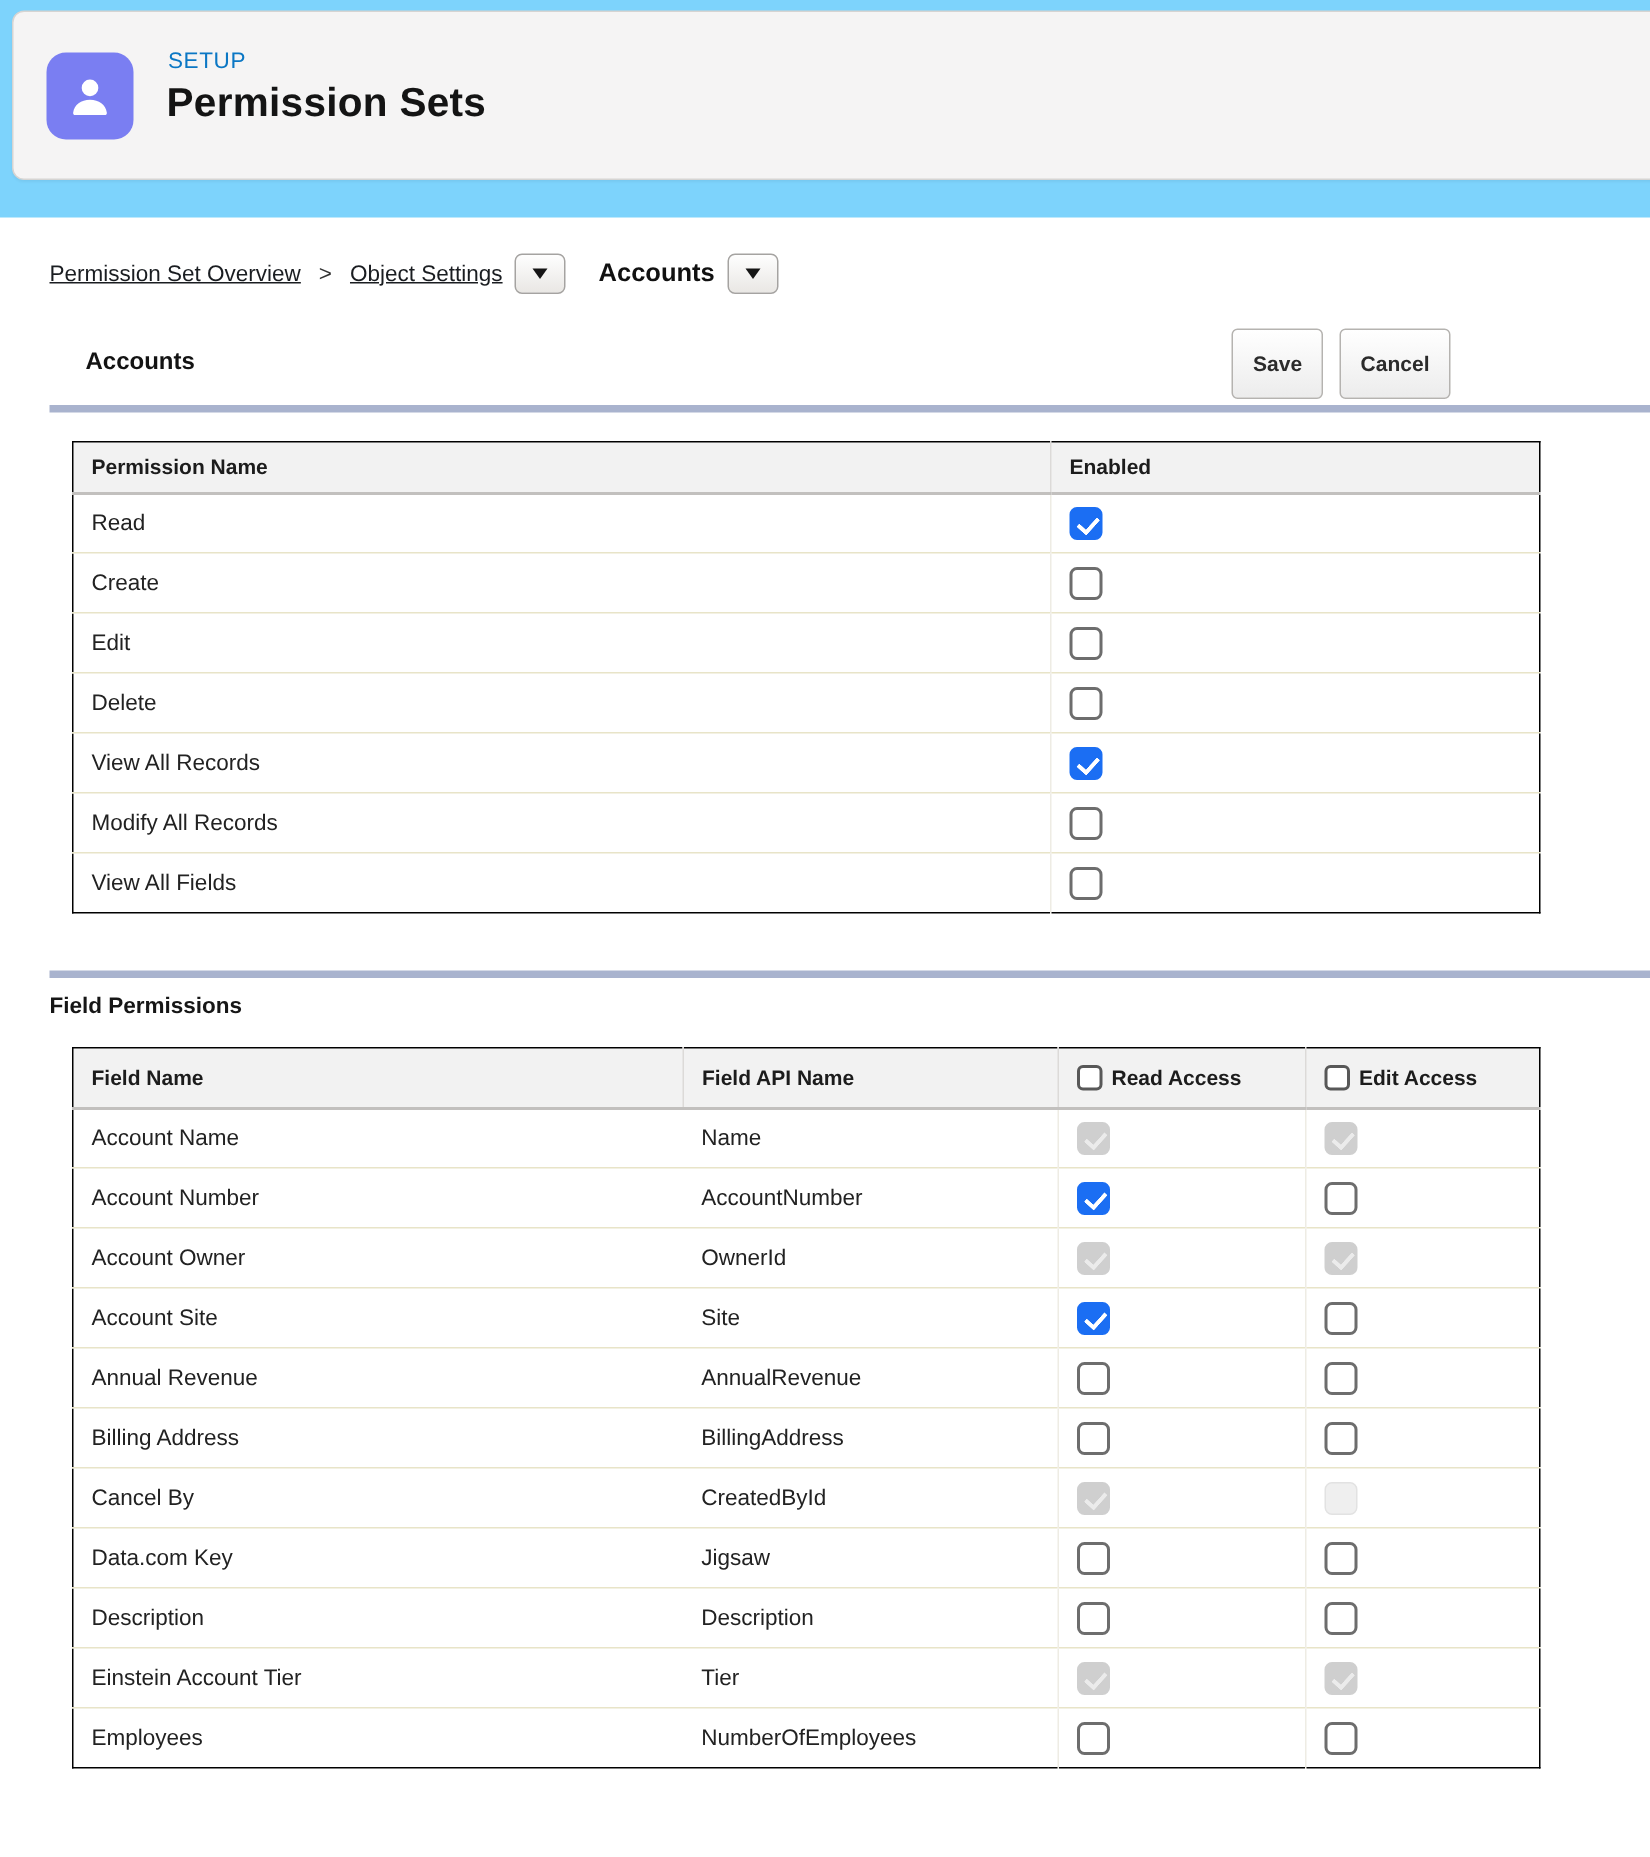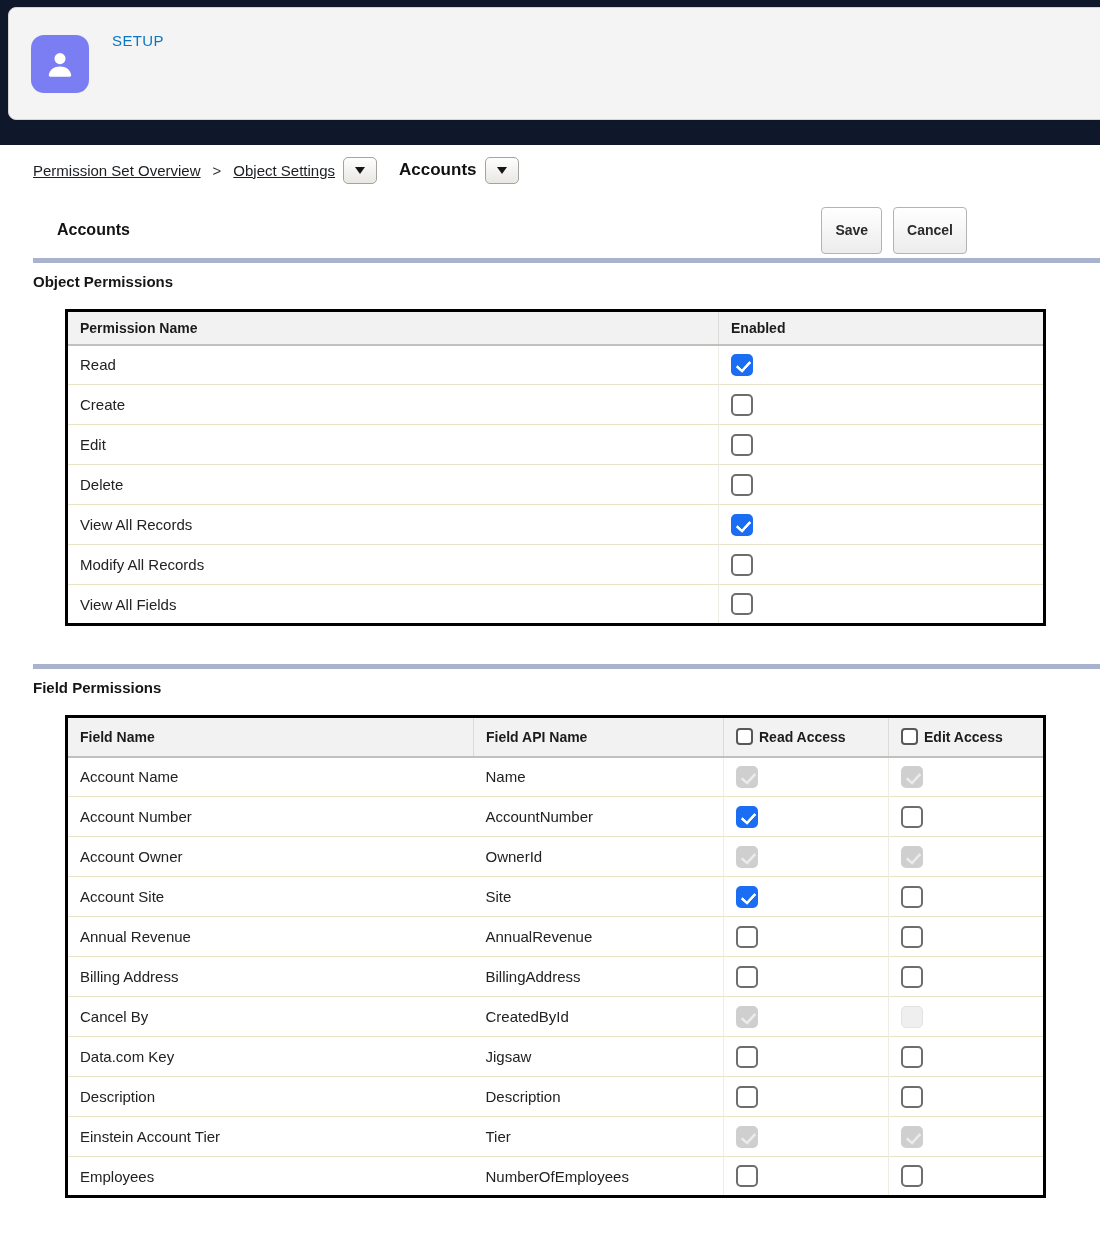--- a/index.html
+++ b/index.html
@@ -3,21 +3,21 @@
 <meta charset="utf-8">
 <style>
   html,body { margin:0; padding:0; }
   body {
     width:1100px; height:1238px; overflow:hidden; background:#fff;
     font-family:"Liberation Sans", sans-serif; color:#1a1a1a;
     position:relative;
   }
 
   
-  .header-band { position:relative; height:145px; background:#0f172a;text-align:center; }
+  .header-band { position:relative; height:145px; background:#7dd3fc;text-align:center; }
   .header-card {
     position:absolute; left:8px; top:7px; width:1112px; height:113px;
     background:#f5f4f4; border:1px solid #d6d4d2; border-radius:8px;
     box-shadow:0 1px 2px rgba(0,0,0,.05); box-sizing:border-box;
   }
   .setup-icon {
     position:absolute; left:22px; top:27px; width:58px; height:58px;
     border-radius:13px; background:#7a7ef2;
     display:flex; align-items:center; justify-content:center;
   }
@@ -28,21 +28,21 @@
   }
   .header-title {
     position:absolute; left:102px; top:45px; font-size:27px; font-weight:700;
     color:#141414; letter-spacing:.2px;
   }
 
   
   .content { padding:0 0 0 33px; }
 
   .breadcrumb {
-    margin-top:11px; display:flex; align-items:center; height:28px; font-size:15px;text-align:right;
+    margin-top:23px; display:flex; align-items:center; height:28px; font-size:15px;text-align:right;
   }
   .crumb-link { color:#1a1d21; text-decoration:underline; cursor:pointer; }
   .crumb-sep { margin:0 12px; color:#333; }
   .crumb-entity { font-size:17px; font-weight:700; color:#111; margin-left:22px; }
   .dd-btn {
     width:34px; height:27px; margin-left:8px; border:1px solid #a5a3a1;
     border-radius:5px; background:linear-gradient(#fefefe,#e9e7e4);
     display:inline-flex; align-items:center; justify-content:center; cursor:pointer;
     box-sizing:border-box;
   }
@@ -63,22 +63,22 @@
     color:#2b2b2b; cursor:pointer;
   }
 
   .divider { height:5px; background:#a9b3ce; margin-top:12px; margin-right:0; }
   .divider-2 { margin-top:38px; }
 
   .section-heading { margin-top:10px; font-size:15px; font-weight:700; color:#161616; }
 
   
   table.perm {
-    border-collapse:collapse; table-layout:fixed; width:978px; margin-left:32px;
-    margin-top:19px; border:3px solid #000000;
+    border-collapse:collapse; table-layout:fixed; width:978px; margin-left:15px;
+    margin-top:19px; border:1px solid #000000;
   }
   table.perm th {
     background:#f2f2f2; text-align:left; font-size:14px; font-weight:700;
     color:#1c1c1c; padding:0 0 0 12px; border-bottom:2px solid #c2c0be;
     border-left:1px solid #dcdad8; box-sizing:border-box;
   }
   table.perm th:first-child { border-left:none; }
   table.perm#object-table th { height:34px; }
   table.perm#field-table th { height:40px; }
   table.perm td {
@@ -117,20 +117,21 @@
 
 <div class="header-band">
   <div class="header-card">
     <div class="setup-icon">
       <svg viewBox="0 0 24 24">
         <circle cx="12" cy="8.6" r="3.5" fill="#ffffff"></circle>
         <path d="M12 13.6c-3.8 0-6.6 2.1-7.1 5.4-.1.5.3 1 .9 1h12.4c.6 0 1-.5.9-1-.5-3.3-3.3-5.4-7.1-5.4z" fill="#ffffff"></path>
       </svg>
     </div>
     <div class="header-eyebrow">SETUP</div>
+    <div class="header-title">Permission Sets</div>
   </div>
 </div>
 
 <div class="content">
 
   <div class="breadcrumb">
     <span class="crumb-link">Permission Set Overview</span>
     <span class="crumb-sep">&gt;</span>
     <span class="crumb-link">Object Settings</span>
     <span class="dd-btn">
@@ -144,21 +145,20 @@
 
   <div class="toolbar">
     <span class="page-heading">Accounts</span>
     <span class="toolbar-spacer"></span>
     <button class="btn">Save</button>
     <button class="btn">Cancel</button>
   </div>
 
   <div class="divider"></div>
 
-  <div class="section-heading">Object Permissions</div>
 
   <table class="perm" id="object-table">
     <colgroup>
         <col style="width:652px">
         <col style="width:326px">
       </colgroup>
     <thead>
       <tr>
         <th>Permission Name</th>
         <th>Enabled</th>

